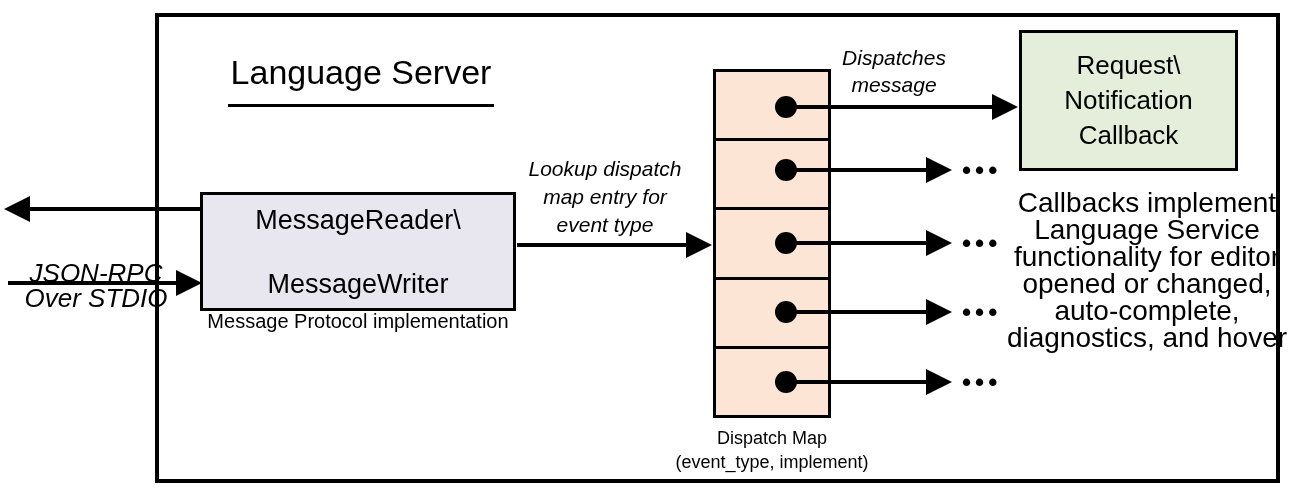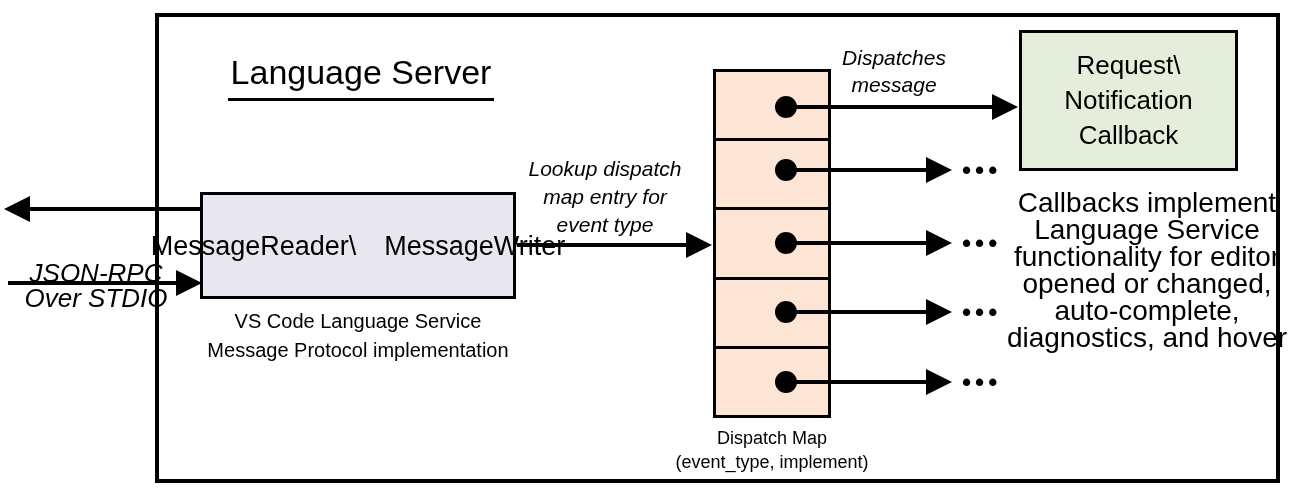--- a/index.html
+++ b/index.html
@@ -31,32 +31,32 @@
   .title-wrap {
     left: 201px; top: 50px; width: 320px;
     text-align: center;
     z-index: 10;
   }
   .title-text {
     display: inline-block;
     font-size: 34px;
     line-height: 44px;
     border-bottom: 3px solid #000;
-    padding: 0 3px 4px 3px;
+    padding: 0 3px 10px 3px;
     white-space: nowrap;
   }
 
   
   .msg-box {
     left: 200px; top: 192px;
-    width: 316px; height: 107px;
+    width: 316px; height: 119px;
     border: 3px solid #000;
     box-sizing: border-box;
     background: #E8E7EF;
-    display: flex; 
+    display: flex; flex-direction: column;
     align-items: center; justify-content: center;
     z-index: 2;
     gap: 28px;
   }
   .msg-box .line { font-size: 27px; line-height: 36px; white-space: nowrap; }
 
   .msg-caption {
     left: 192px; top: 307px; width: 332px;
     text-align: center;
     font-size: 20px; line-height: 29px;
@@ -150,21 +150,20 @@
   <div class="abs title-wrap">
     <span class="title-text">Language Server</span>
   </div>
 
   <div class="abs msg-box" style="background: rgb(232, 231, 239);">
     <span class="line">MessageReader\</span>
     <span class="line">MessageWriter</span>
   </div>
 
   <div class="abs msg-caption">
-    <div>VS Code Language Service</div>
     <div>Message Protocol implementation</div>
   </div>
 
   <div class="abs flow-label stdio-label">
     <div>JSON-RPC</div>
     <div>Over STDIO</div>
   </div>
 
   <div class="abs flow-label lookup-label">
     <div>Lookup dispatch</div>

